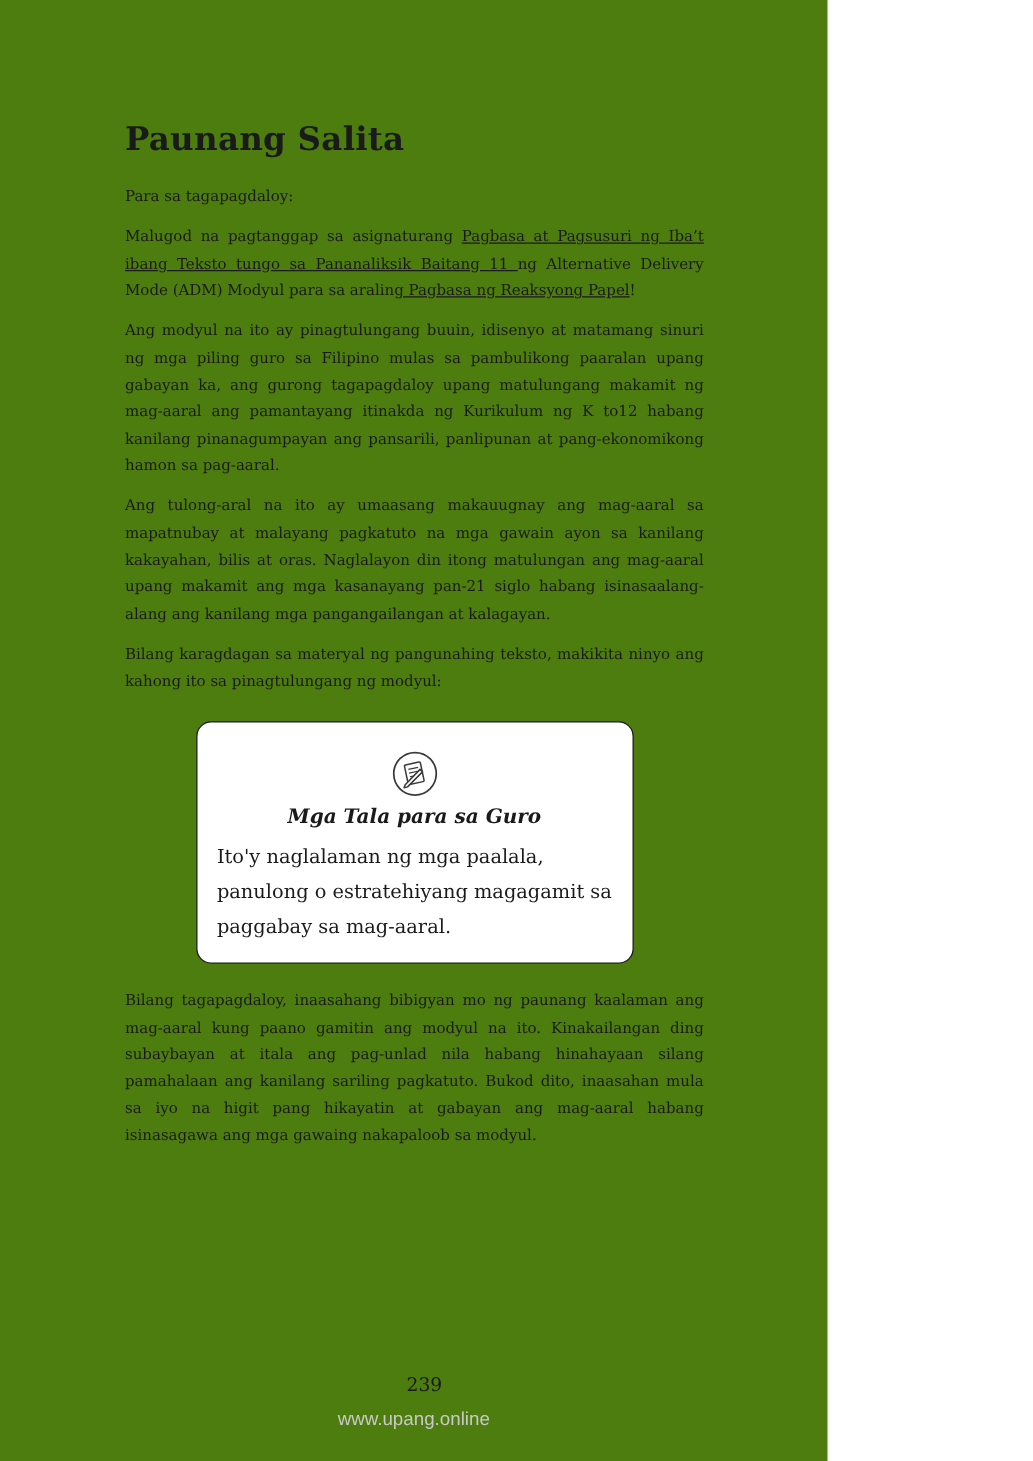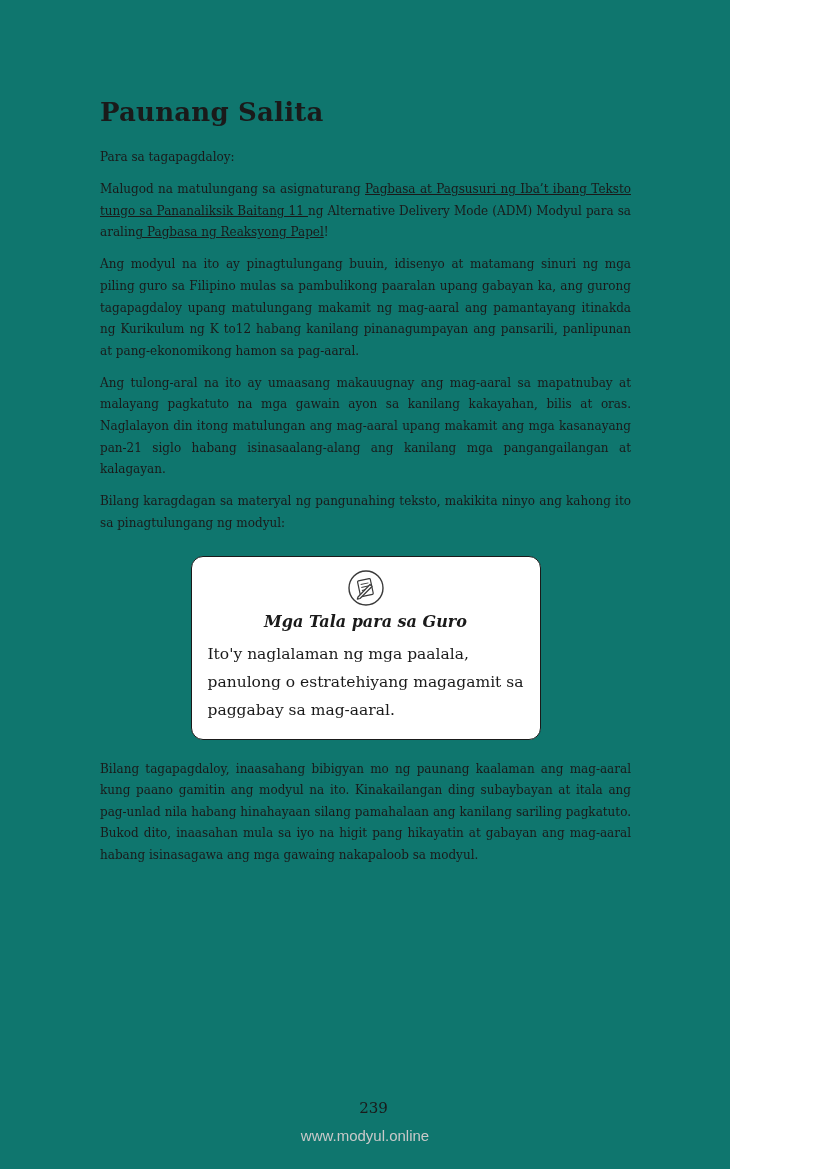--- a/index.html
+++ b/index.html
@@ -1,20 +1,20 @@
 <!DOCTYPE html>
 <html><head>
 <meta charset="utf-8">
 <style>
   html, body { margin: 0; padding: 0; background: #ffffff; }
   .page {
     position: relative;
-    width: 730px;
+    width: 662px;
     height: 1169px;
-    background: #0f766e;
+    background: #4d7c0f;
     font-family: "DejaVu Serif", "Liberation Serif", serif;
     color: #1a1a1a;
     overflow: hidden;
   }
   .content {
     position: absolute;
     left: 100px;
     right: 99px;
     top: 97px;
   }
@@ -30,21 +30,21 @@
     text-align: justify;
     margin: 0 0 10.5px 0;
   }
   p.lead { text-align: left; }
   .u { text-decoration: underline; }
   .callout {
     width: 316px;
     border: 1.6px solid #1a1a1a;
     border-radius: 12px;
     margin: 21px auto 19px auto;
-    padding: 10px 16px 15px 16px;
+    padding: 20px 16px 15px 16px;
     background: #ffffff;
   }
   .callout-icon {
     display: block;
     margin: 0 auto 3px auto;
   }
   .callout-title {
     text-align: center;
     font-weight: bold;
     font-style: italic;
@@ -80,21 +80,21 @@
 </head>
 <body>
 
 <div class="page">
   <div class="content">
 
     <h1 class="doc-title">Paunang Salita</h1>
 
     <p class="para lead">Para sa tagapagdaloy:</p>
 
-    <p class="para"><span>Malugod na matulungang sa asignaturang </span><span class="u">Pagbasa at Pagsusuri ng Iba’t ibang Teksto tungo sa Pananaliksik Baitang 11 </span><span>ng Alternative Delivery Mode (ADM) Modyul para sa aralin</span><span class="u">g Pagbasa ng Reaksyong Papel</span><span>!</span></p>
+    <p class="para"><span>Malugod na pagtanggap sa asignaturang </span><span class="u">Pagbasa at Pagsusuri ng Iba’t ibang Teksto tungo sa Pananaliksik Baitang 11 </span><span>ng Alternative Delivery Mode (ADM) Modyul para sa aralin</span><span class="u">g Pagbasa ng Reaksyong Papel</span><span>!</span></p>
 
     <p class="para">Ang modyul na ito ay pinagtulungang buuin, idisenyo at matamang sinuri ng mga piling guro sa Filipino mulas sa pambulikong paaralan upang gabayan ka, ang gurong tagapagdaloy upang matulungang makamit ng mag-aaral ang pamantayang itinakda ng Kurikulum ng K to12 habang kanilang pinanagumpayan ang pansarili, panlipunan at pang-ekonomikong hamon sa pag-aaral.</p>
 
     <p class="para">Ang tulong-aral na ito ay umaasang makauugnay ang mag-aaral sa mapatnubay at malayang pagkatuto na mga gawain ayon sa kanilang kakayahan, bilis at oras. Naglalayon din itong matulungan ang mag-aaral upang makamit ang mga kasanayang pan-21 siglo habang isinasaalang-alang ang kanilang mga pangangailangan at kalagayan.</p>
 
     <p class="para">Bilang karagdagan sa materyal ng pangunahing teksto, makikita ninyo ang kahong ito sa pinagtulungang ng modyul:</p>
 
     <div class="callout">
       <svg class="callout-icon" width="42" height="42" viewBox="0 0 42 42" aria-hidden="true">
         <circle cx="21" cy="21" r="17" fill="none" stroke="#3a3a3a" stroke-width="1.4"></circle>
@@ -108,14 +108,14 @@
       </svg>
       <div class="callout-title">Mga Tala para sa Guro</div>
       <p class="callout-body">Ito'y naglalaman ng mga paalala, panulong o estratehiyang magagamit sa paggabay sa mag-aaral.</p>
     </div>
 
     <p class="para">Bilang tagapagdaloy, inaasahang bibigyan mo ng paunang kaalaman ang mag-aaral kung paano gamitin ang modyul na ito. Kinakailangan ding subaybayan at itala ang pag-unlad nila habang hinahayaan silang pamahalaan ang kanilang sariling pagkatuto. Bukod dito, inaasahan mula sa iyo na higit pang hikayatin at gabayan ang mag-aaral habang isinasagawa ang mga gawaing nakapaloob sa modyul.</p>
 
   </div>
 
   <div class="footer-page-number">239</div>
-  <div class="watermark">www.modyul.online</div>
+  <div class="watermark">www.upang.online</div>
 </div>
 
 </body></html>

